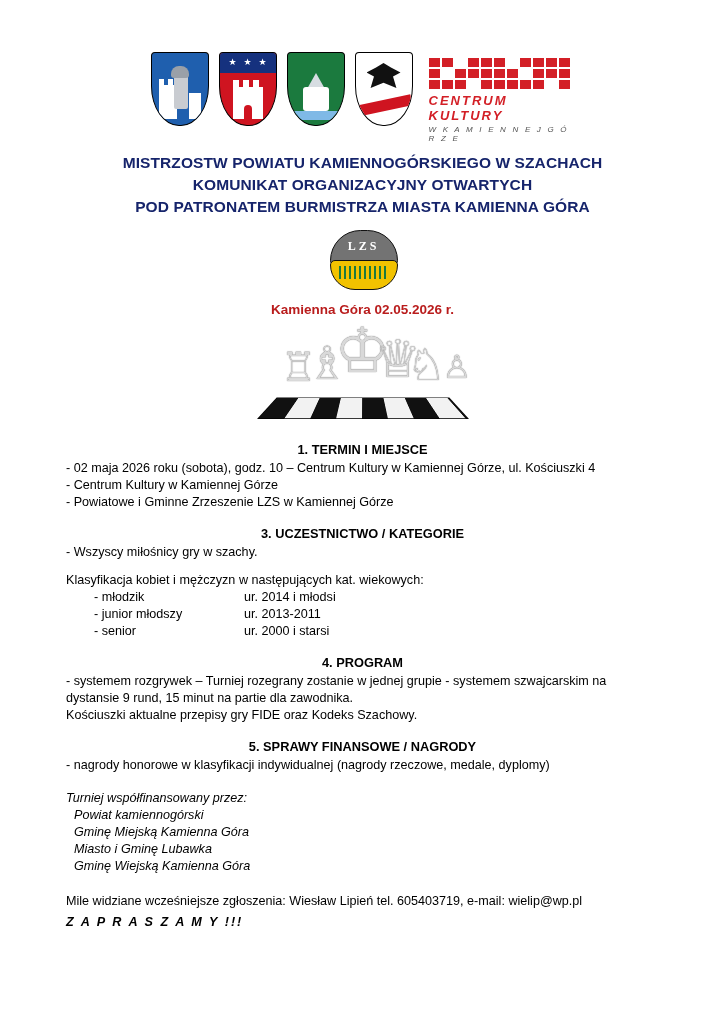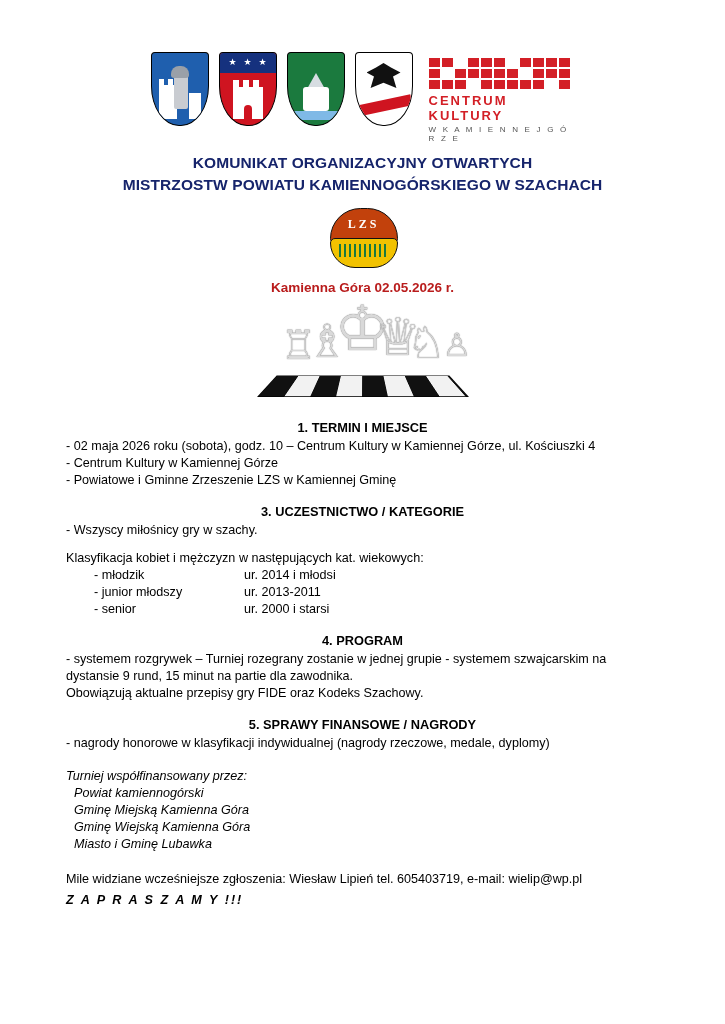--- a/index.html
+++ b/index.html
@@ -142,20 +142,21 @@
     background: #cf1420;
     transform: rotate(-12deg);
   }
 
   
   .ck-logo {
     width: 146px;
     height: 68px;
     position: relative;
     margin-left: 6px;
+    font-style: italic;
   }
   .ck-bars {
     display: grid;
     grid-template-columns: repeat(11, 1fr);
     grid-auto-rows: 9px;
     gap: 2px;
     width: 142px;
   }
   .ck-bars i { background: #d31f26; display: block; }
   .ck-bars i.off { background: transparent; }
@@ -191,21 +192,21 @@
     justify-content: center;
     margin-top: 12px;
   }
   .lzs {
     width: 74px; height: 62px;
     position: relative;
   }
   .lzs .top {
     position: absolute; top: 0; left: 4px;
     width: 66px; height: 34px;
-    background: #c2410c;
+    background: #737373;
     border-radius: 33px 33px 6px 6px;
     border: 1.5px solid #111;
   }
   .lzs .top span {
     position: absolute; left: 0; right: 0; top: 8px;
     text-align: center; color: #fff;
     font-weight: bold; font-size: 12px; letter-spacing: 3px;
     font-family: "Liberation Serif", serif;
   }
   .lzs .bottom {
@@ -376,22 +377,23 @@
           <i></i>
           <i class="off"></i>
           <i></i>
       </div>
       <div class="ck-title">CENTRUM  KULTURY</div>
       <div class="ck-sub">W   K A M I E N N E J   G Ó R Z E</div>
     </div>
   </div>
 
   <div class="heading">
+    <div>MISTRZOSTW POWIATU KAMIENNOGÓRSKIEGO W SZACHACH</div>
     <div>KOMUNIKAT ORGANIZACYJNY OTWARTYCH</div>
-    <div>MISTRZOSTW POWIATU KAMIENNOGÓRSKIEGO W SZACHACH</div>
+    <div>POD PATRONATEM BURMISTRZA MIASTA KAMIENNA GÓRA</div>
   </div>
 
   <div class="lzs-wrap">
     <div class="lzs">
       <div class="top">
           <span>LZS</span>
         </div>
       <div class="bottom"></div>
     </div>
   </div>
@@ -409,21 +411,21 @@
       <div class="board"></div>
     </div>
   </div>
 
   <div class="content">
 
     <div class="sec-title first">1. TERMIN I MIEJSCE</div>
     <p class="line">- 02 maja 2026  roku (sobota), godz. 10        – Centrum Kultury w Kamiennej Górze, ul. Kościuszki 4</p>
 
     <p class="line">- Centrum Kultury w Kamiennej Górze</p>
-    <p class="line">- Powiatowe i Gminne Zrzeszenie LZS w Kamiennej Gminę</p>
+    <p class="line">- Powiatowe i Gminne Zrzeszenie LZS w Kamiennej Górze</p>
 
     <div class="sec-title">3. UCZESTNICTWO / KATEGORIE</div>
     <p class="line">- Wszyscy miłośnicy gry w szachy.</p>
     <div class="gap"></div>
     <p class="line">Klasyfikacja kobiet i mężczyzn w następujących kat. wiekowych:</p>
     <div class="cat-row">
       <div class="c1">- młodzik</div>
       <div>ur. 2014 i młodsi</div>
     </div>
     <div class="cat-row">
@@ -431,29 +433,29 @@
       <div>ur. 2013-2011</div>
     </div>
     <div class="cat-row">
       <div class="c1">- senior</div>
       <div>ur. 2000 i starsi</div>
     </div>
 
     <div class="sec-title">4. PROGRAM</div>
     <p class="line">- systemem rozgrywek – Turniej rozegrany zostanie w jednej grupie - systemem szwajcarskim na</p>
     <p class="line">dystansie 9 rund, 15 minut na partie dla zawodnika.</p>
-    <p class="line">Obowiązują aktualne przepisy gry FIDE oraz Kodeks Szachowy.</p>
+    <p class="line">Kościuszki aktualne przepisy gry FIDE oraz Kodeks Szachowy.</p>
 
     <div class="sec-title">5. SPRAWY FINANSOWE / NAGRODY</div>
     <p class="line">- nagrody honorowe w klasyfikacji indywidualnej (nagrody rzeczowe, medale, dyplomy)</p>
 
     <div class="italic-block">
       <div>Turniej współfinansowany przez:</div>
       <div class="indent">Powiat kamiennogórski</div>
       <div class="indent">Gminę Miejską Kamienna Góra</div>
+      <div class="indent">Miasto i Gminę Lubawka</div>
       <div class="indent">Gminę Wiejską Kamienna Góra</div>
-      <div class="indent">Miasto i Gminę Lubawka</div>
     </div>
 
     <div class="footer-note">Mile widziane wcześniejsze zgłoszenia: Wiesław Lipień tel. 605403719, e-mail: wielip@wp.pl</div>
     <div class="zapraszamy">Z A P R A S Z A M Y !!!</div>
   </div>
 </div>
 
 </body></html>

